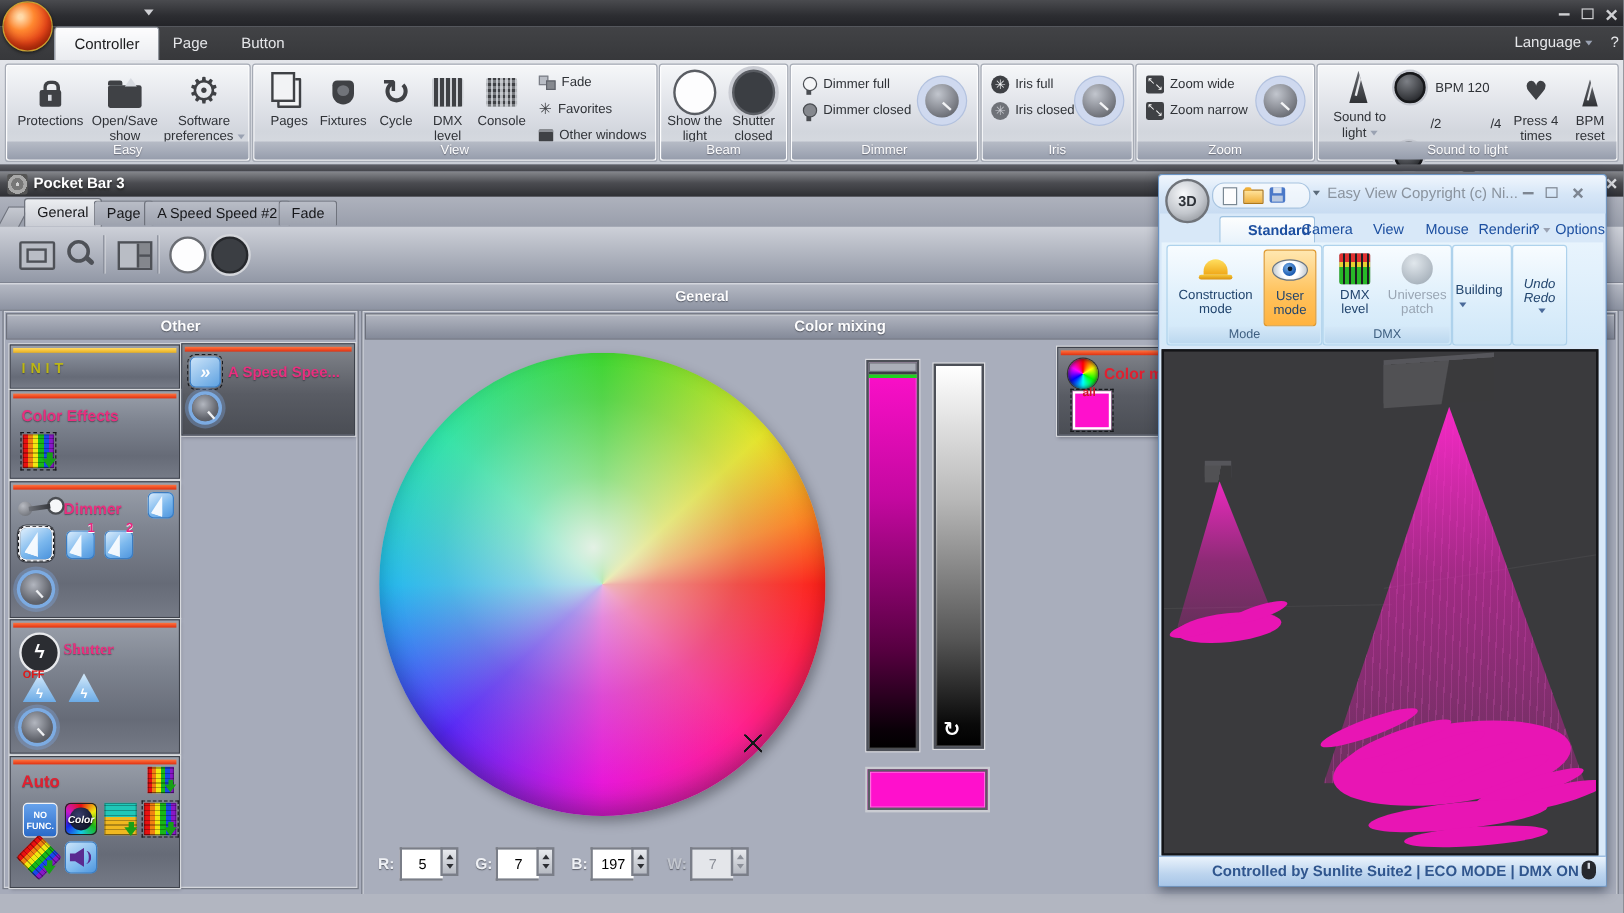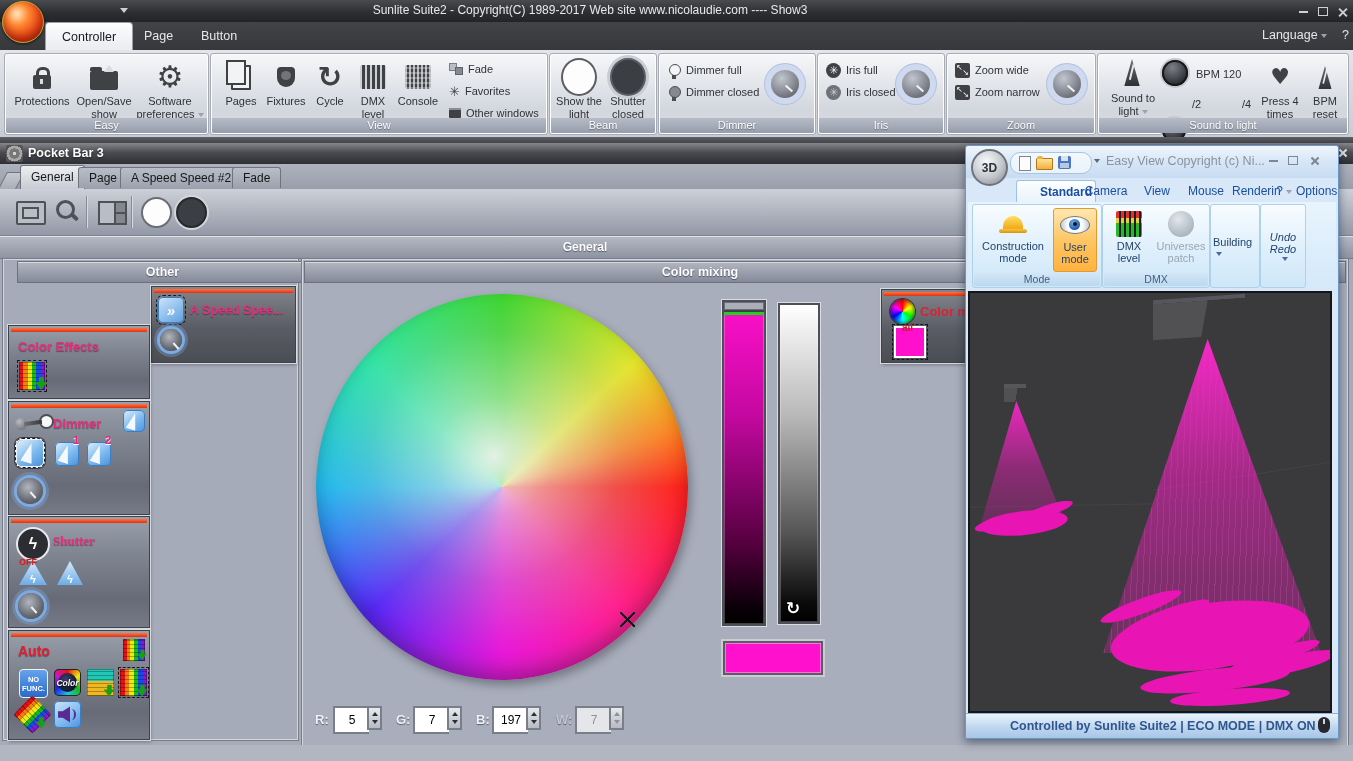--- a/index.html
+++ b/index.html
@@ -222,21 +222,20 @@
   .bottom-strip{left:0;top:745px;width:1353px;height:16px;background:#b2b6c1;}
   .thin-dark{left:0;top:137px;width:1353px;height:6px;background:linear-gradient(180deg,#5e6066,#43444a);}
   .floorline{position:absolute;background:rgba(255,255,255,.05);}
 </style>
 </head>
 <body>
 
 <div id="screen">
 
   <div class="abs titlebar">
-    <div class="abs app-title">Sunlite Suite2 - Copyright(C) 1989-2017    Web site www.nicolaudie.com ---- Show3</div>
     <div class="abs wc" style="left:1292px;">
         <div class="wc-bar"></div>
       </div>
     <div class="abs wc" style="left:1312px;">
         <div class="wc-box"></div>
       </div>
     <div class="abs wc" style="left:1332px;">
         <div class="wc-x"></div>
       </div>
   </div>
@@ -433,22 +432,26 @@
     <div class="abs ic-layout"></div>
     <div class="abs tb-sep" style="left:131px;"></div>
     <div class="abs tb-circle lite" style="left:141px;"></div>
     <div class="abs tb-circle dark" style="left:176px;"></div>
   </div>
   <div class="abs pk-general">
     <span>General</span>
   </div>
 
   <div class="abs lpanel">
-    <div class="panel-hd" style="left:2px;top:2px;width:289px;margin-left:12px;">Other</div>
-
+    <div class="panel-hd" style="left:2px;top:2px;width:289px;">Other</div>
+
+    <div class="pbtn" style="left:5px;top:28px;width:140px;height:35px;">
+      <div class="stripe yellow"></div>
+      <div class="ptxt yeltx" style="left:9px;top:12px;font-size:12px;">INIT</div>
+    </div>
 
     <div class="pbtn pressed" style="left:148px;top:27px;width:143px;height:75px;">
       <div class="stripe red"></div>
       <div class="abs sel" style="left:6px;top:10px;width:26px;height:26px;border-radius:5px;background:linear-gradient(145deg,#cfe6fa,#5a9fe0);box-shadow:inset 0 0 0 1px #3c7cc0;display:flex;align-items:center;justify-content:center;color:#fff;font-weight:bold;font-size:15px;font-style:italic;">»</div>
       <div class="ptxt pink" style="left:38px;top:16px;font-size:12.5px;">A Speed Spee...</div>
       <div class="lknob" style="left:8px;top:42px;width:22px;height:22px;"></div>
     </div>
 
     <div class="pbtn" style="left:5px;top:66px;width:140px;height:72px;">
       <div class="stripe red"></div>

